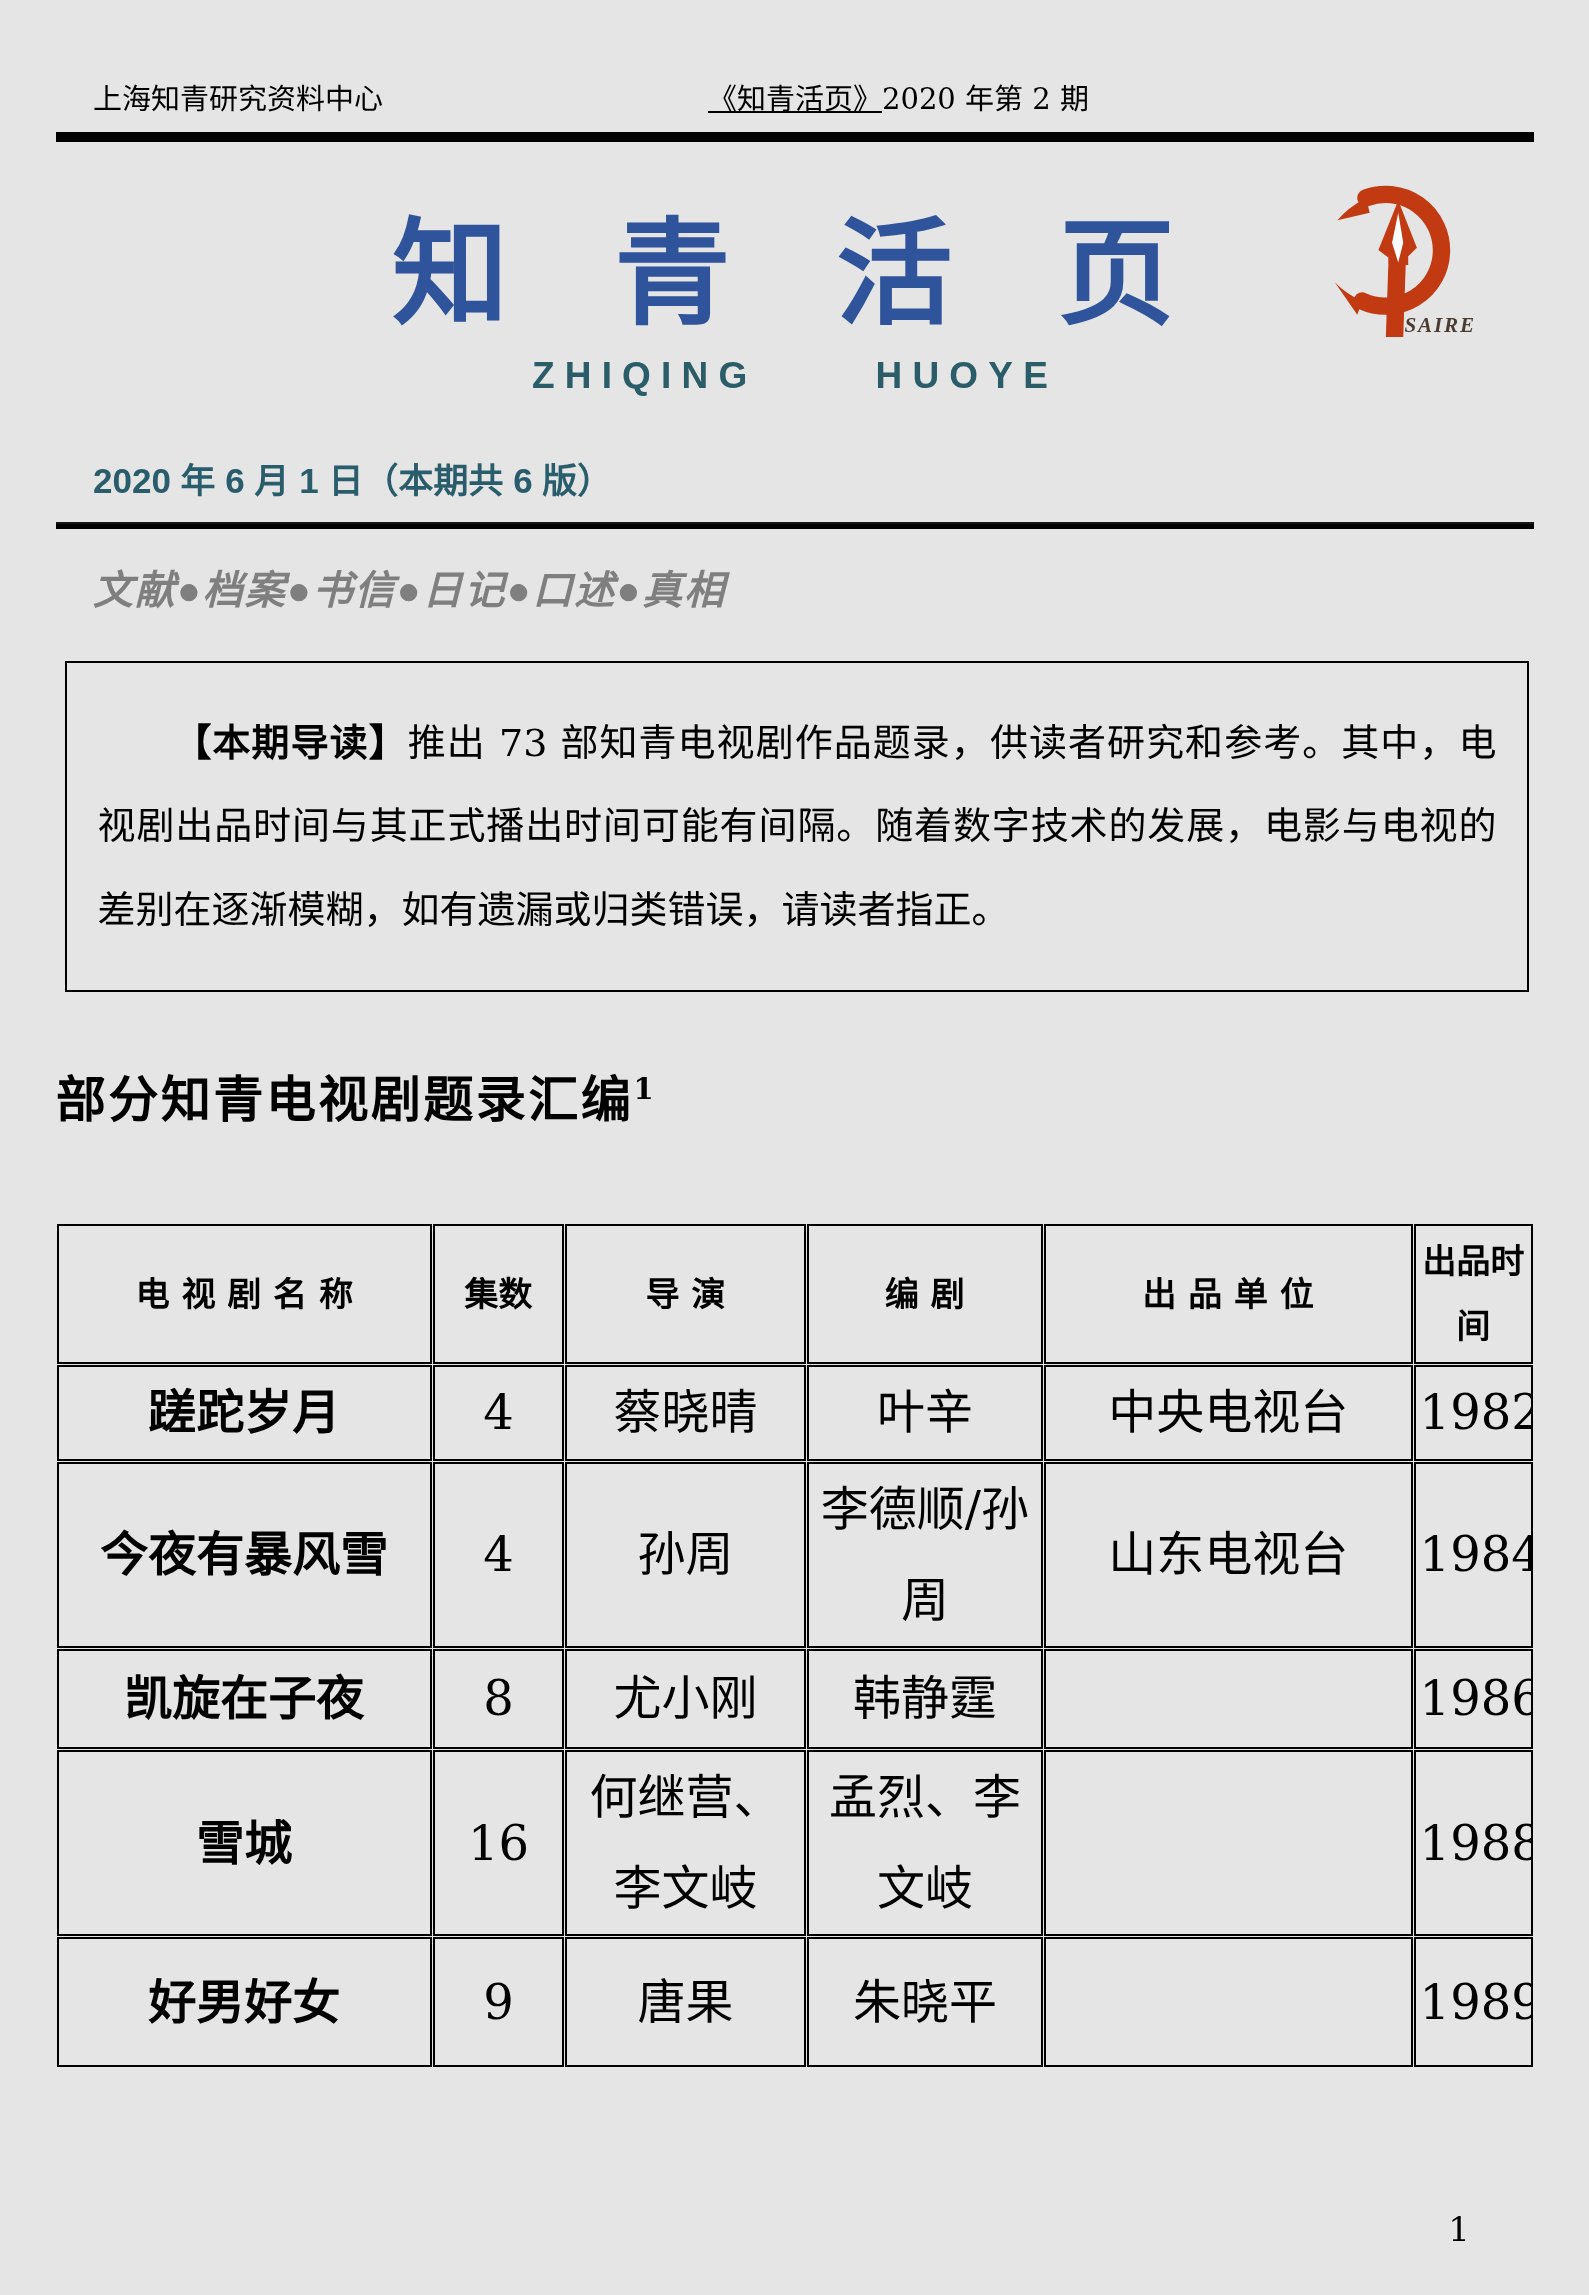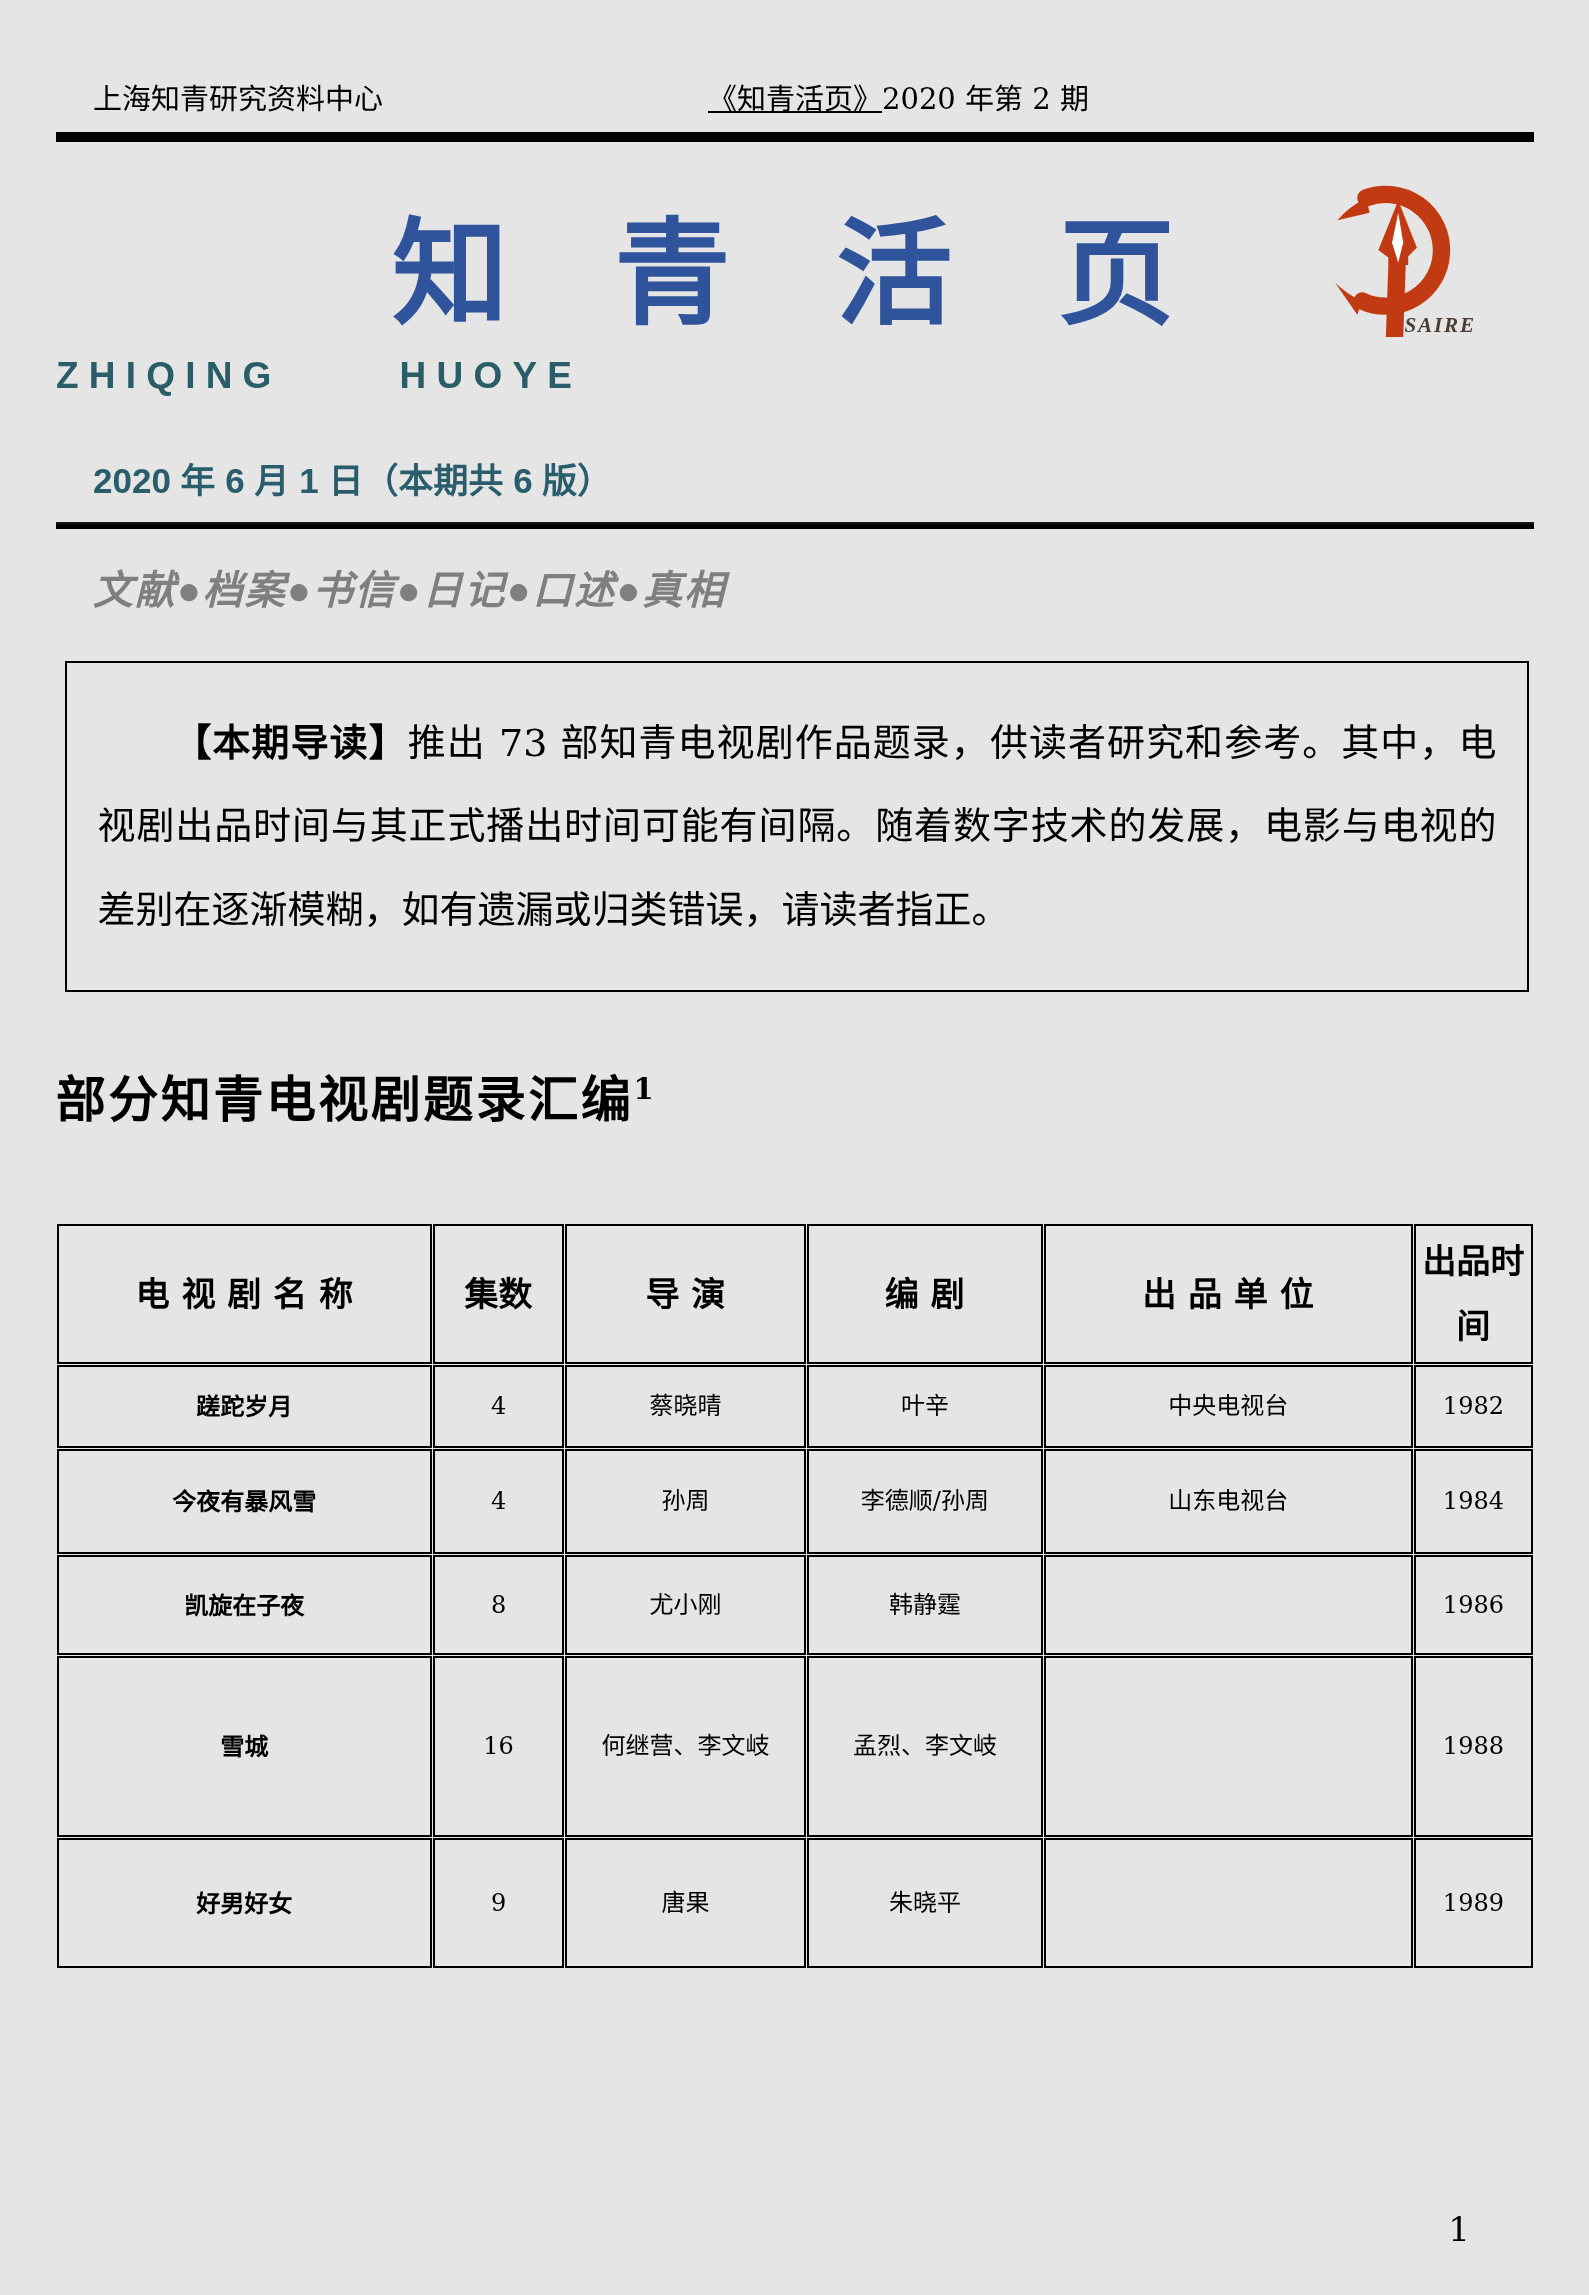--- a/index.html
+++ b/index.html
@@ -37,21 +37,21 @@
     font-weight:900;
     font-size:116px;
     line-height:1.1;
     color:var(--title-blue);
     letter-spacing:23px;
     word-spacing:28px;
     white-space:nowrap;
   }
   .mast-pinyin{
     margin-top:16.5px;
-    display:flex;justify-content:flex-start;gap:118px;
+    display:flex;justify-content:center;gap:118px;
     font-family:"Liberation Sans","DejaVu Sans",sans-serif;
     font-weight:800;font-size:37px;letter-spacing:10.2px;
     color:var(--pinyin-teal);
   }
   .logo{position:absolute;top:-33px;right:60px;width:149px;height:179px;}
 
   .issue-row{
     display:flex;justify-content:space-between;
     margin-top:55px;padding:0 37px;
     font-family:"Liberation Sans","DejaVu Sans",sans-serif;
@@ -95,21 +95,21 @@
     table-layout:fixed;
     border-collapse:separate;
     border-spacing:1.9px;
   }
   table.catalog th,table.catalog td{
     border:2.5px solid #000;
     text-align:center;vertical-align:middle;
     overflow:hidden;
   }
   table.catalog th{font-size:34px;font-weight:bold;line-height:1.9;padding:3.8px 6.4px;}
-  table.catalog td{font-size:24px;line-height:1.9;padding:0 3.8px;}
+  table.catalog td{font-size:48px;line-height:1.9;padding:0 3.8px;}
   table.catalog td:first-child{font-weight:bold;}
   col.c1{width:25.5%} col.c2{width:8.9%} col.c3{width:16.4%}
   col.c4{width:16.0%} col.c5{width:25.1%} col.c6{width:8.1%}
   thead tr{height:124px;}
   tbody tr:nth-child(1){height:83px;}
   tbody tr:nth-child(2){height:105px;}
   tbody tr:nth-child(3){height:100px;}
   tbody tr:nth-child(4){height:181px;}
   tbody tr:nth-child(5){height:130px;}
 

